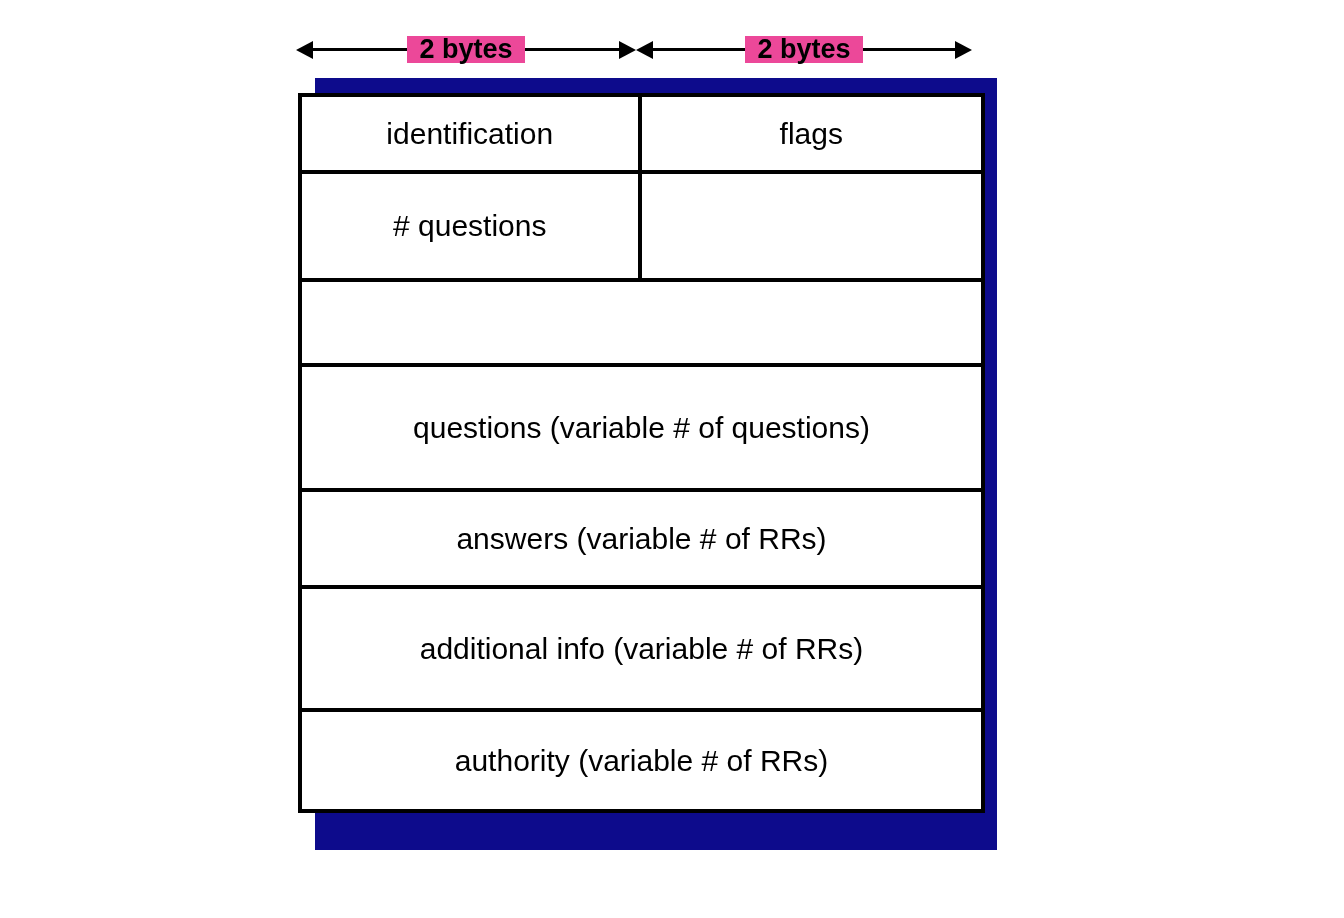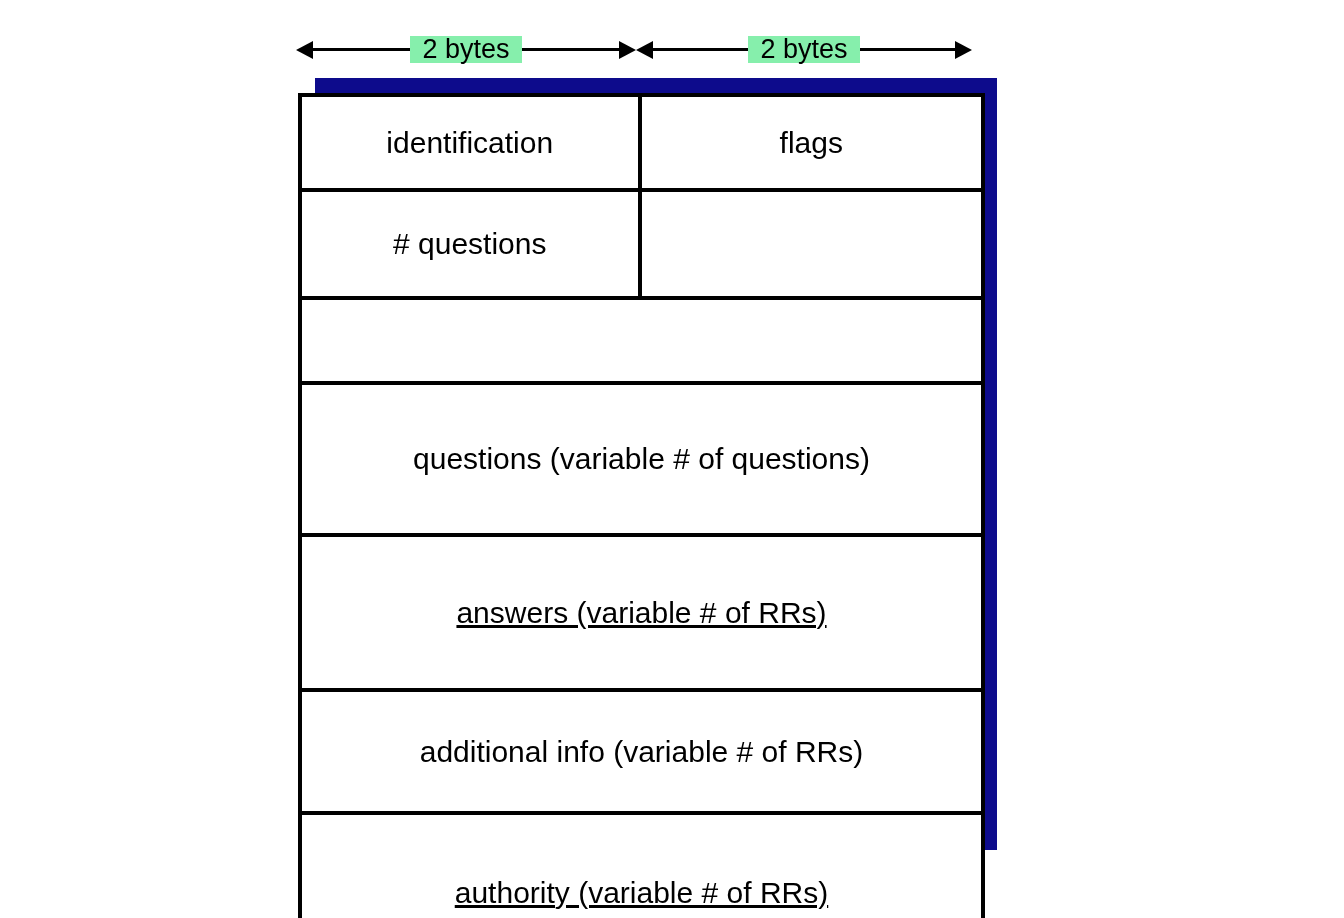--- a/index.html
+++ b/index.html
@@ -37,26 +37,27 @@
     display: flex;
     align-items: center;
     justify-content: center;
   }
   .ruler-seg.left  { width: 340px; }
   .ruler-seg.right { width: 336px; }
 
   .ruler-label {
     position: relative;
     z-index: 3;
-    background: #86efac;
+    background: #ec4899;
     padding: 0 12px;
     font-size: 27px;
     color: #000000;
     line-height: 1;
     white-space: nowrap;
+    font-weight: bold;
   }
   
   .ruler-seg::before {
     content: "";
     position: absolute;
     left: 7px;
     right: 7px;
     top: 22px;
     height: 3px;
     background: #000000;
@@ -132,25 +133,25 @@
     width: 50%;
   }
   .cell.half.first {
     border-right: 4px solid #000000;
   }
   .cell.full {
     width: 100%;
   }
 
   
-  .row.h-id      { height: 95px; }
+  .row.h-id      { height: 77px; }
   .row.h-counts  { height: 108px; gap: 37px; }
   .row.h-counts2 { height: 85px; }
-  .row.h-section { height: 152px; }
-  .row.h-section-tall { height: 155px; text-decoration: underline; }
+  .row.h-section { height: 125px; }
+  .row.h-section-tall { height: 97px; }
   .row.h-last    { height: 123px; }
 </style>
 </head>
 <body>
 
 <div id="canvas">
 
   <div class="ruler">
     <div class="ruler-seg left">
       <span class="arrowhead left"></span>

